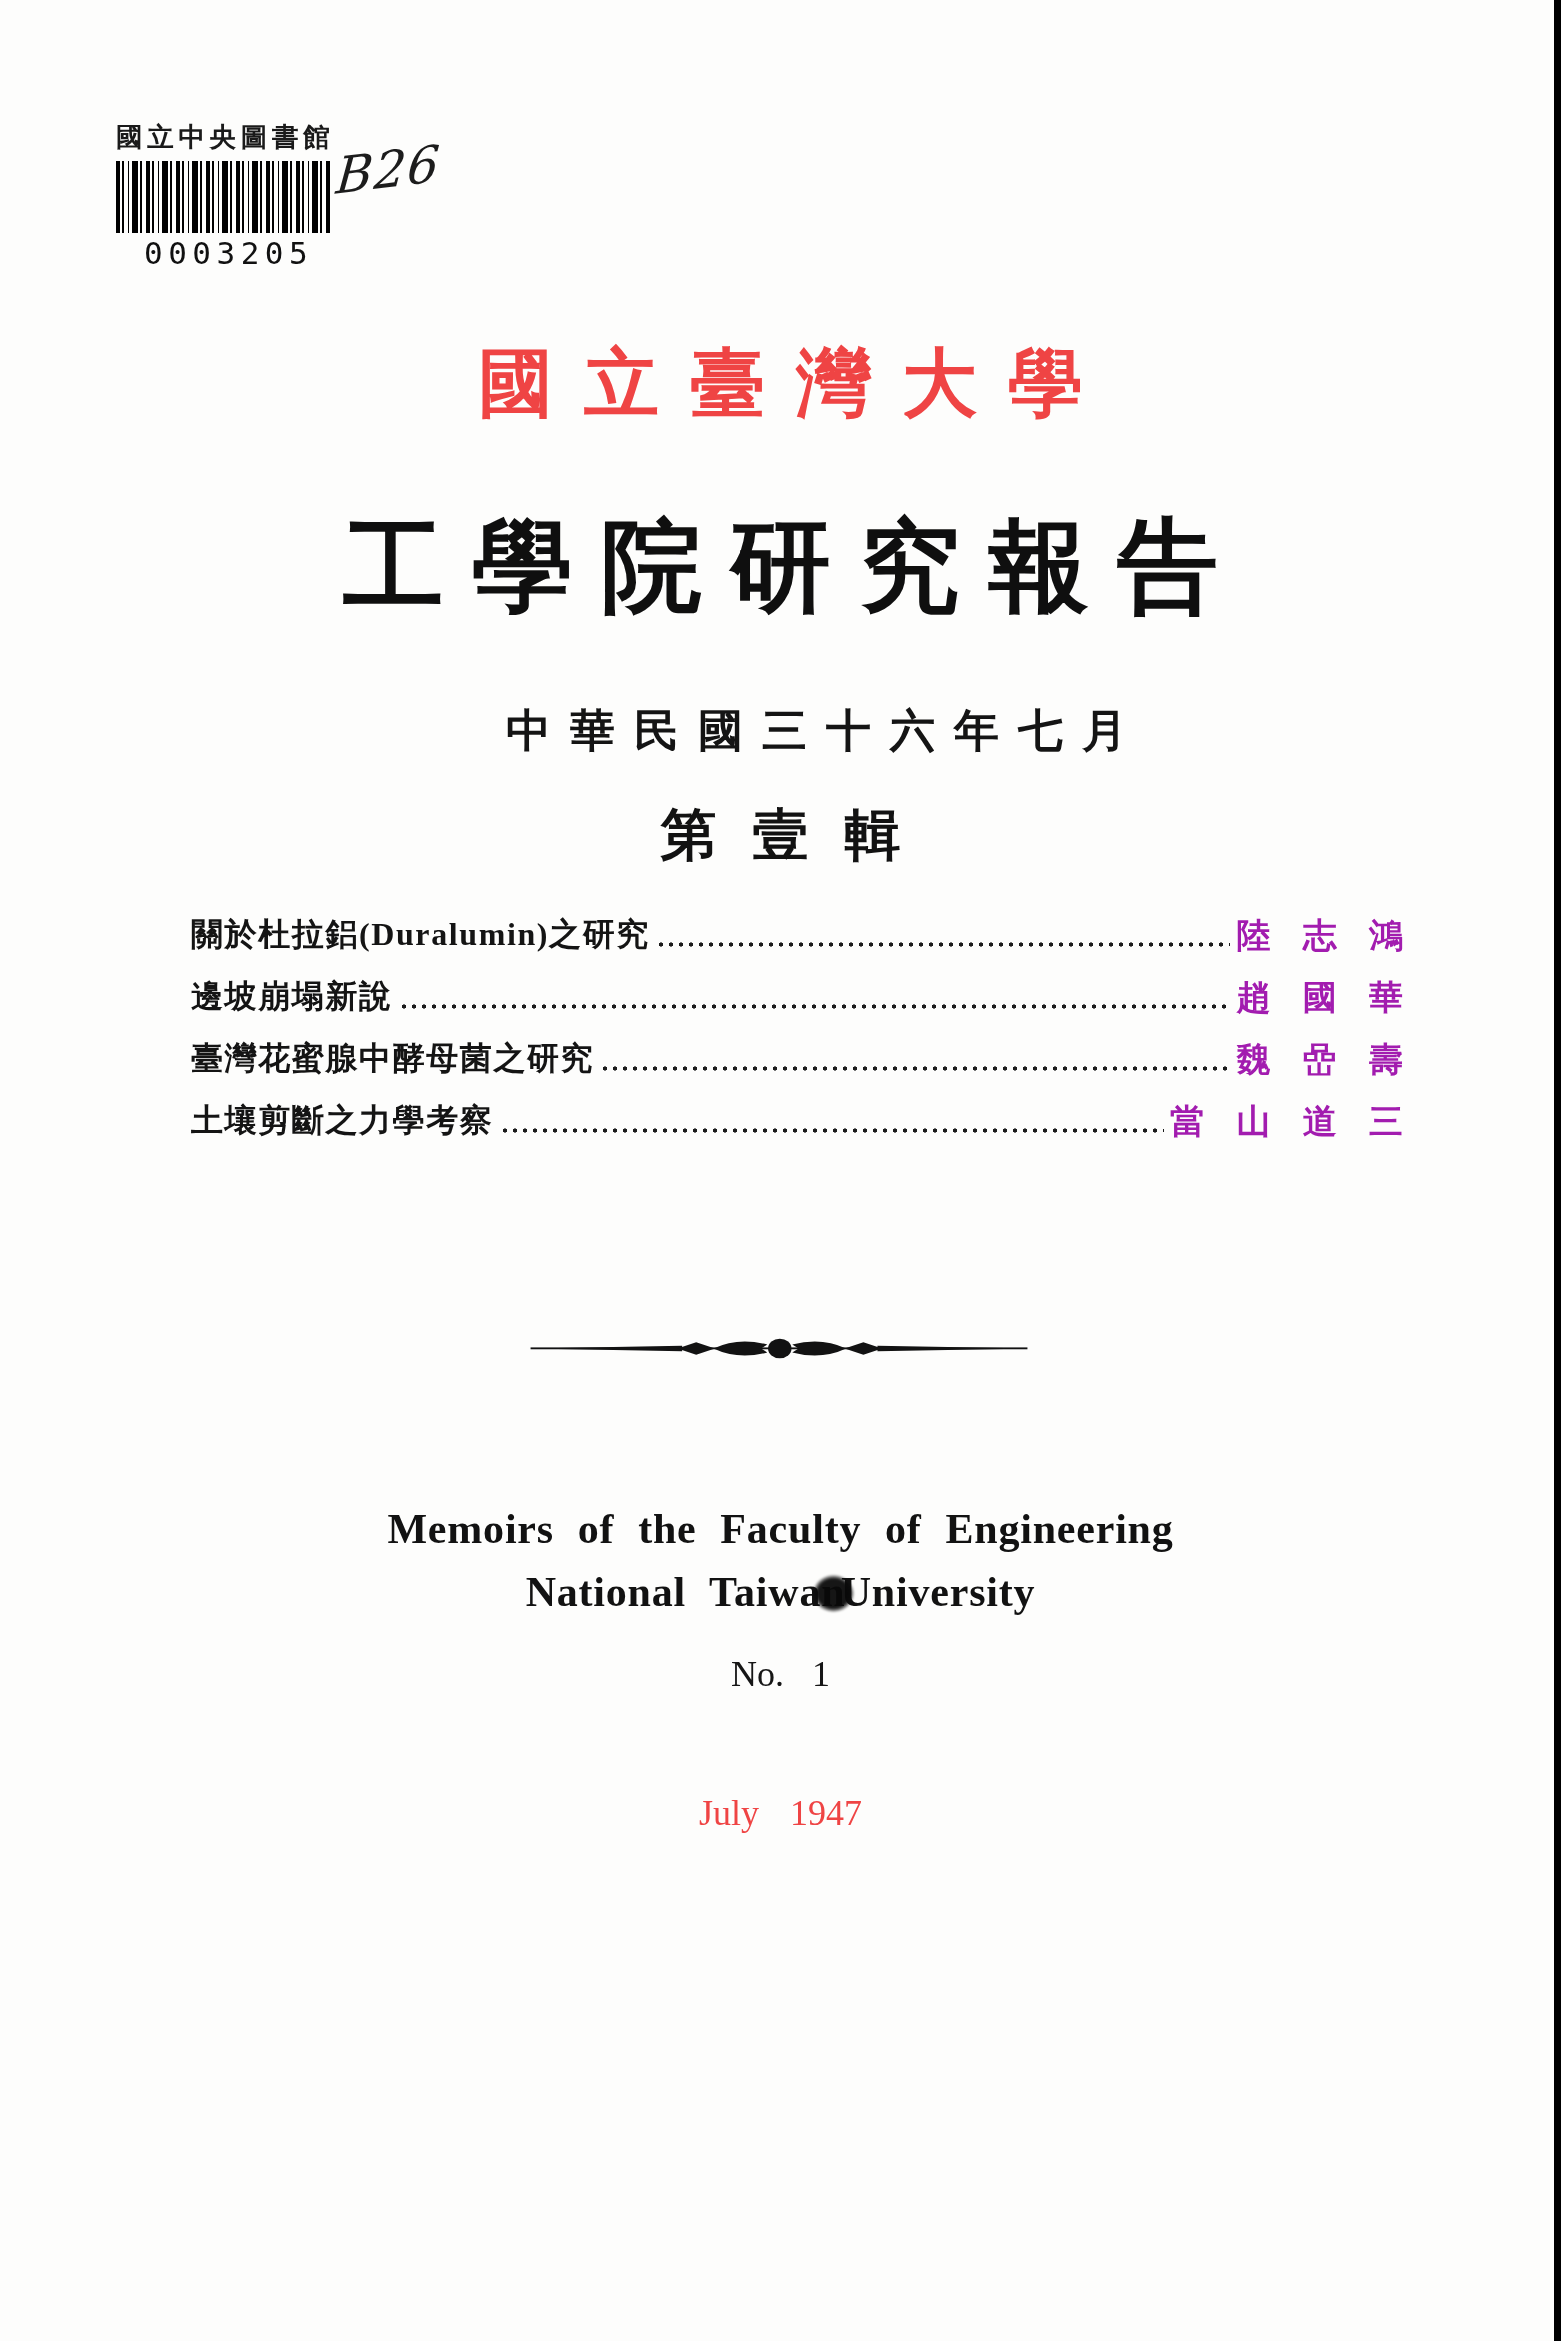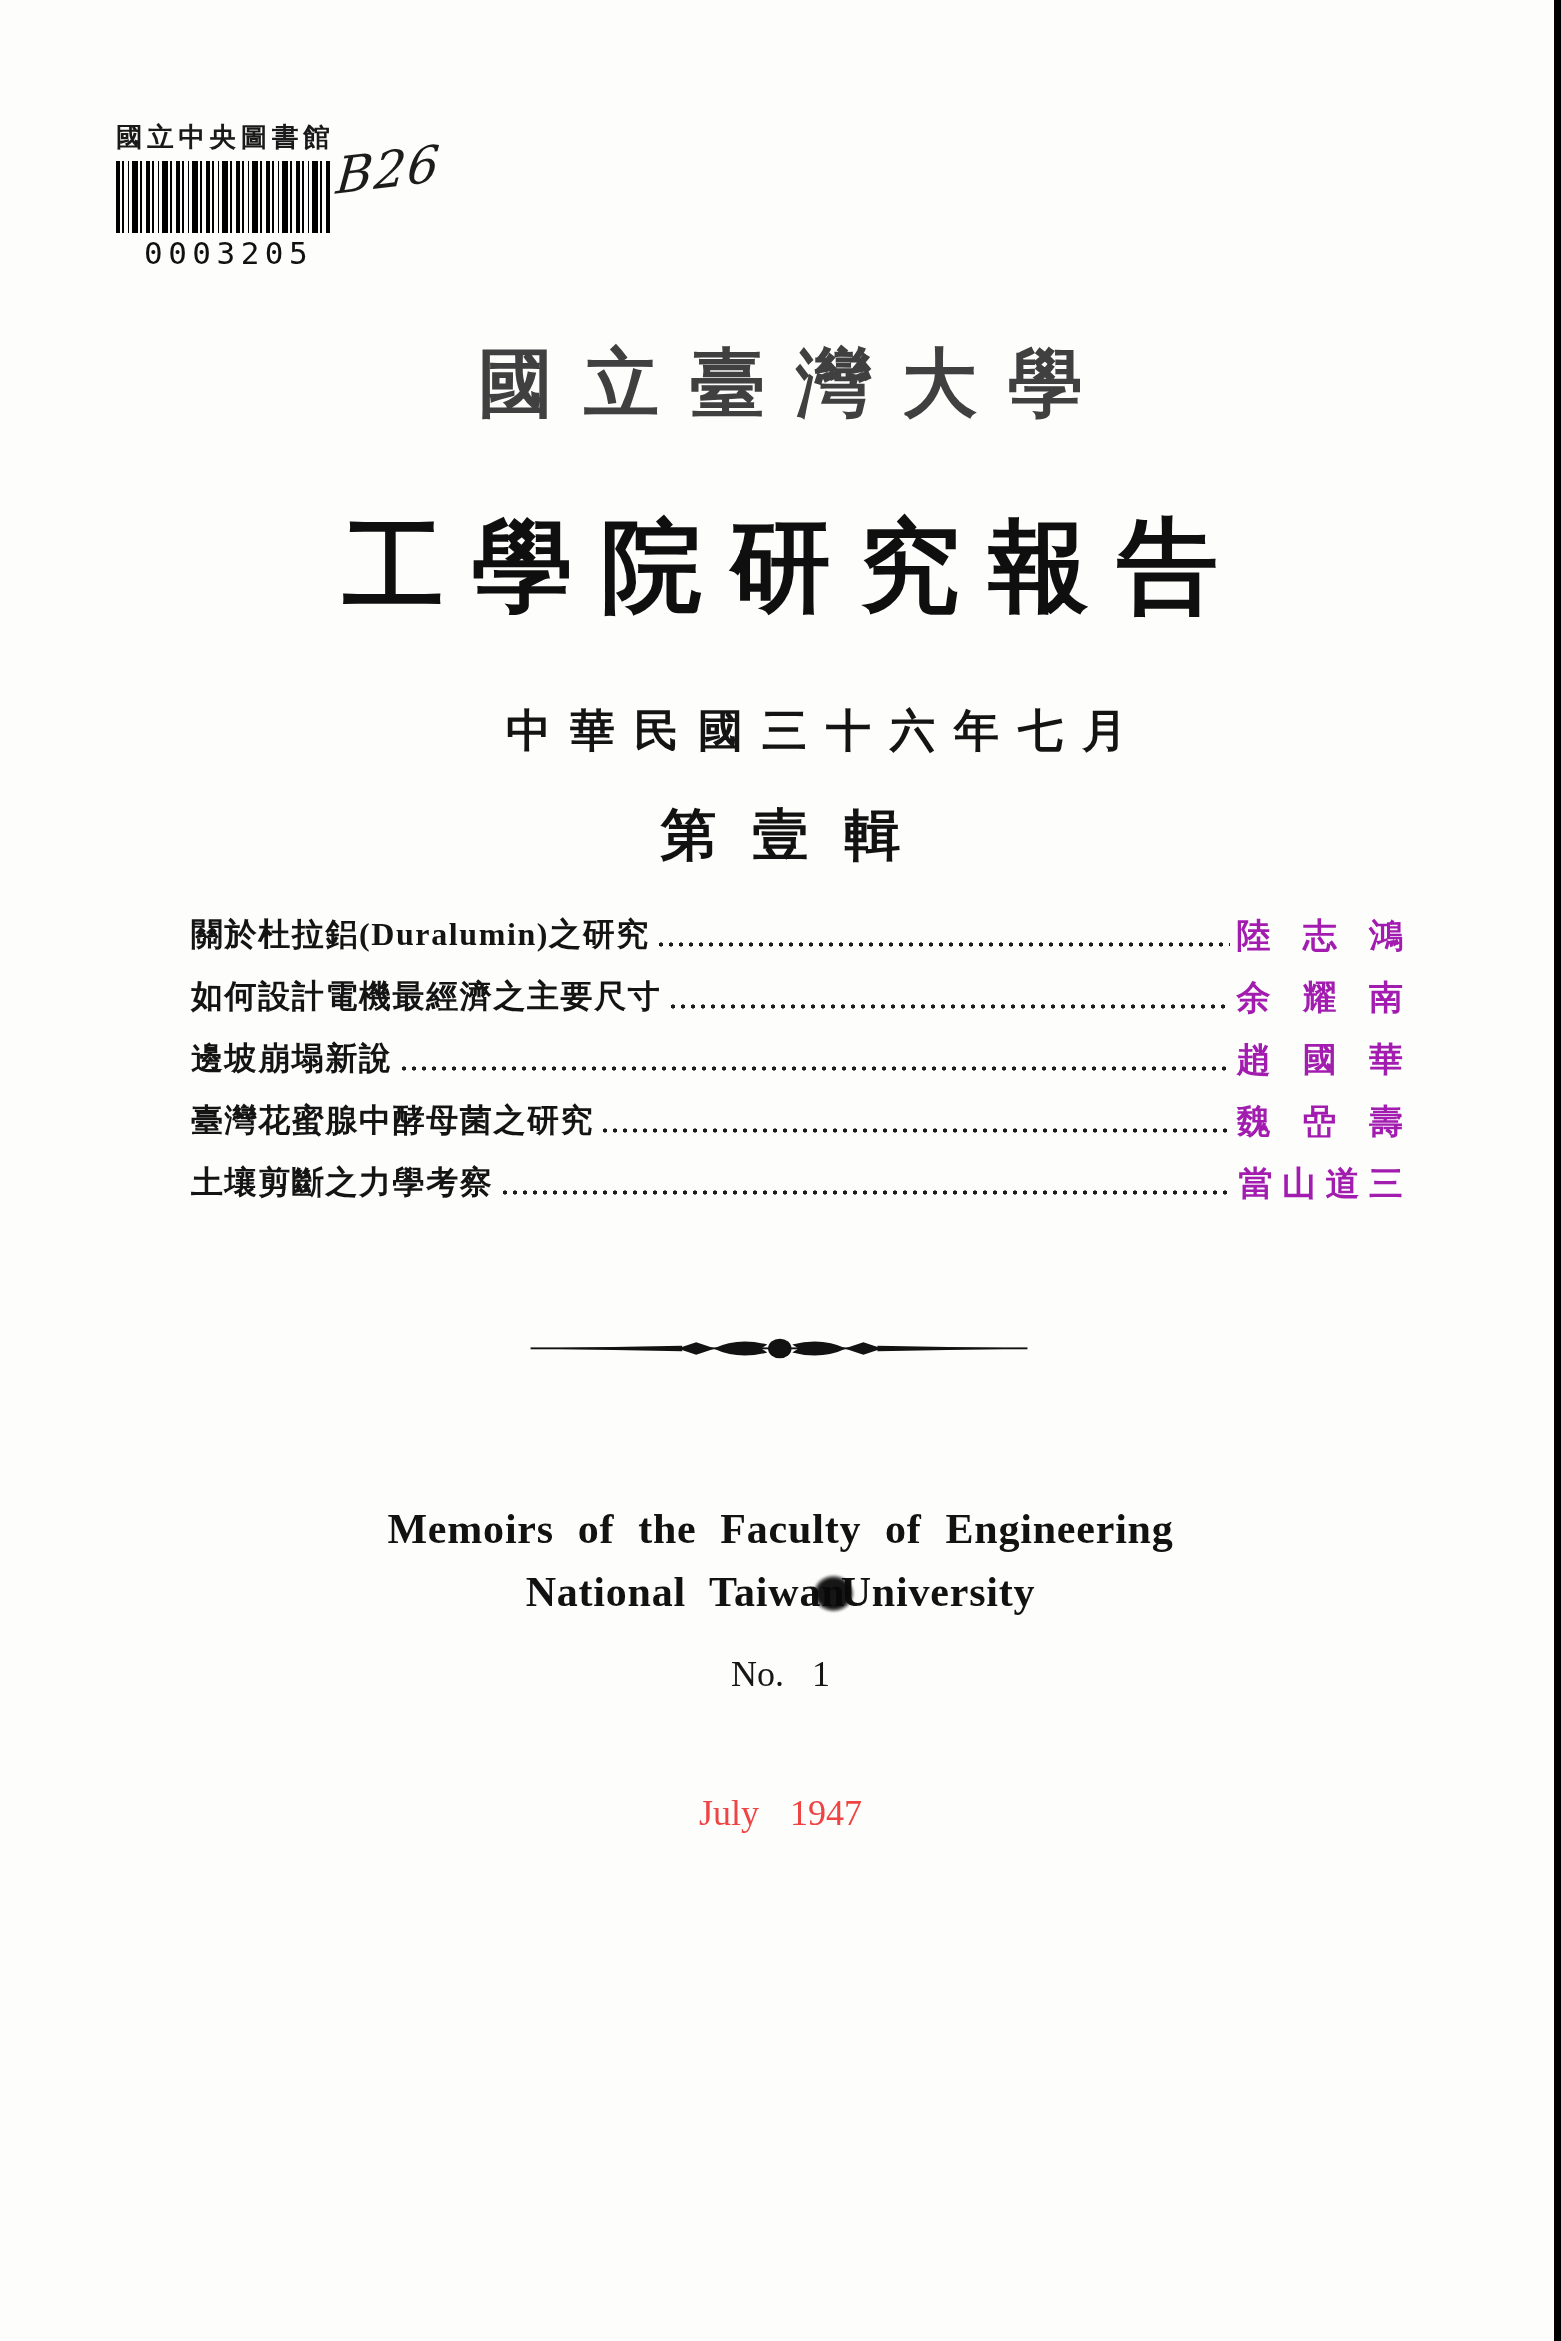--- a/index.html
+++ b/index.html
@@ -41,21 +41,21 @@
     position: absolute; left: 220px; top: 22px;
     font-family: "DejaVu Serif", serif;
     font-style: italic; font-size: 50px; color: #1c1c1c;
     transform: rotate(-7deg) skewX(-12deg);
     letter-spacing: 1.6px;
   }
 
   
   .cjk { font-family: "Liberation Serif", "DejaVu Serif", serif; font-weight: bold; }
   .line-center { position: absolute; left: 0; width: 1561px; text-align: center; white-space: nowrap; }
-  .university-title { top: 334px; font-size: 75px; letter-spacing: 31px; text-indent: 31px; color: #404040; }
+  .university-title { top: 334px; font-size: 75px; letter-spacing: 31px; text-indent: 31px; color: #ef4444; }
   .report-title     { top: 500px; font-size: 101px; letter-spacing: 28px; text-indent: 28px; color: #0f0f0f; }
   .date-line        { top: 701px; font-size: 45px; letter-spacing: 19px; text-indent: 19px; color: #141414; margin-left: 36px; }
   .volume-line      { top: 798px; font-size: 56px; letter-spacing: 36px; text-indent: 36px; color: #121212; }
 
   
   .toc { position: absolute; left: 191px; top: 913px; width: 1212px; }
   .toc-row { display: flex; height: 62px; }
   .toc-title {
     font-size: 32px; font-weight: bold; letter-spacing: 1.6px;
     white-space: nowrap; color: #141414;
@@ -118,25 +118,20 @@
   <div class="line-center cjk date-line">中華民國三十六年七月</div>
   <div class="line-center cjk volume-line">第壹輯</div>
 
   <div class="toc">
       <div class="toc-row cjk">
       <span class="toc-title">關於杜拉鋁(Duralumin)之研究</span>
       <span class="leader"></span>
       <span class="toc-author">陸志鴻</span>
     </div>
       <div class="toc-row cjk">
-      <span class="toc-title">如何設計電機最經濟之主要尺寸</span>
-      <span class="leader"></span>
-      <span class="toc-author">余耀南</span>
-    </div>
-      <div class="toc-row cjk">
       <span class="toc-title">邊坡崩塌新說</span>
       <span class="leader"></span>
       <span class="toc-author">趙國華</span>
     </div>
       <div class="toc-row cjk">
       <span class="toc-title">臺灣花蜜腺中酵母菌之研究</span>
       <span class="leader"></span>
       <span class="toc-author">魏嵒壽</span>
     </div>
       <div class="toc-row cjk">

